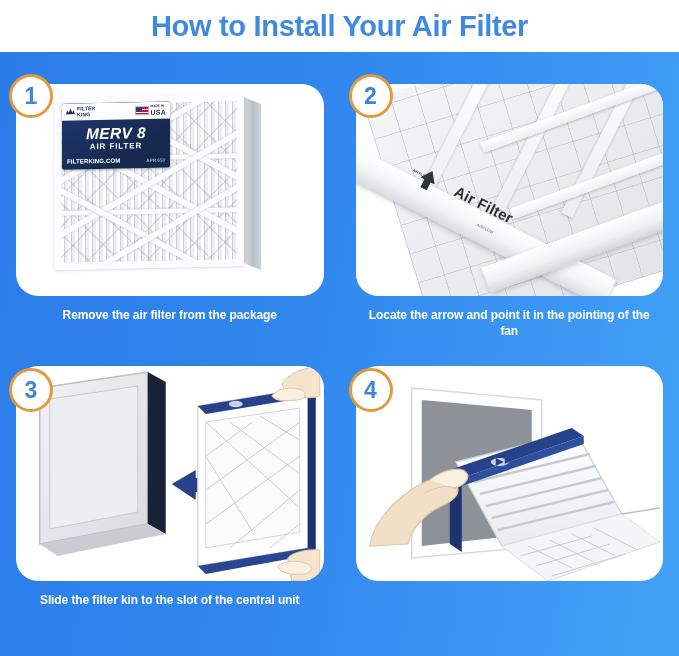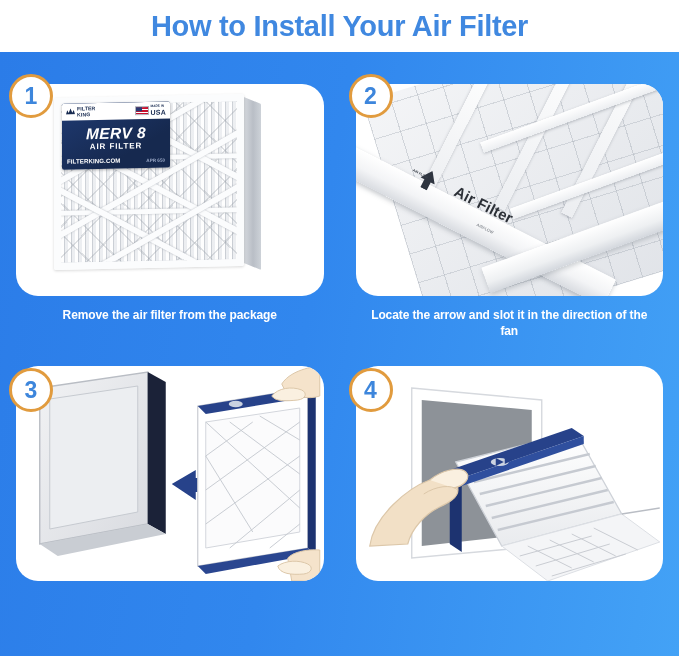--- a/index.html
+++ b/index.html
@@ -389,21 +389,21 @@
 
           <div class="p2-arrow"></div>
           <div class="p2-arrowlbl">AIR FLOW</div>
           <div class="p2-text">Air Filter</div>
           <div class="p2-sub">AIRFLOW</div>
         </div>
       </div>
       <div class="badge">
         <span>2</span>
       </div>
-      <div class="caption">Locate the arrow and slot it in the direction of the fan</div>
+      <div class="caption">Locate the arrow and point it in the pointing of the fan</div>
     </div>
 
     <div class="panel row2">
       <div class="card">
         <div class="scene">
           <svg viewBox="0 0 300 215" width="100%" height="100%" preserveAspectRatio="xMidYMid meet">
             <defs>
               <linearGradient id="g3a" x1="0" y1="0" x2="1" y2="1">
                 <stop offset="0" stop-color="#f1f2f4"></stop>
                   <stop offset="1" stop-color="#d9dbe0"></stop>
@@ -445,20 +445,21 @@
             <g>
               <path d="M268,192 C278,182 300,184 300,184 L300,215 L272,215 Z" fill="#f5e3cb" stroke="#dcc7a9" stroke-width="1"></path>
               <path d="M258,200 C266,194 280,194 288,198 C294,201 292,207 284,208 C272,209 260,208 258,200 Z" fill="#faf0e0" stroke="#dcc7a9" stroke-width="1"></path>
             </g>
           </svg>
         </div>
       </div>
       <div class="badge">
         <span>3</span>
       </div>
+      <div class="caption">Slide the filter kin to the slot of the central unit</div>
     </div>
 
     <div class="panel row2">
       <div class="card">
         <div class="scene">
           <svg viewBox="0 0 300 215" width="100%" height="100%" preserveAspectRatio="xMidYMid meet">
             <defs>
               <linearGradient id="g4a" x1="0" y1="0" x2="0" y2="1">
                 <stop offset="0" stop-color="#ffffff"></stop>
                   <stop offset="1" stop-color="#e9ebee"></stop>

